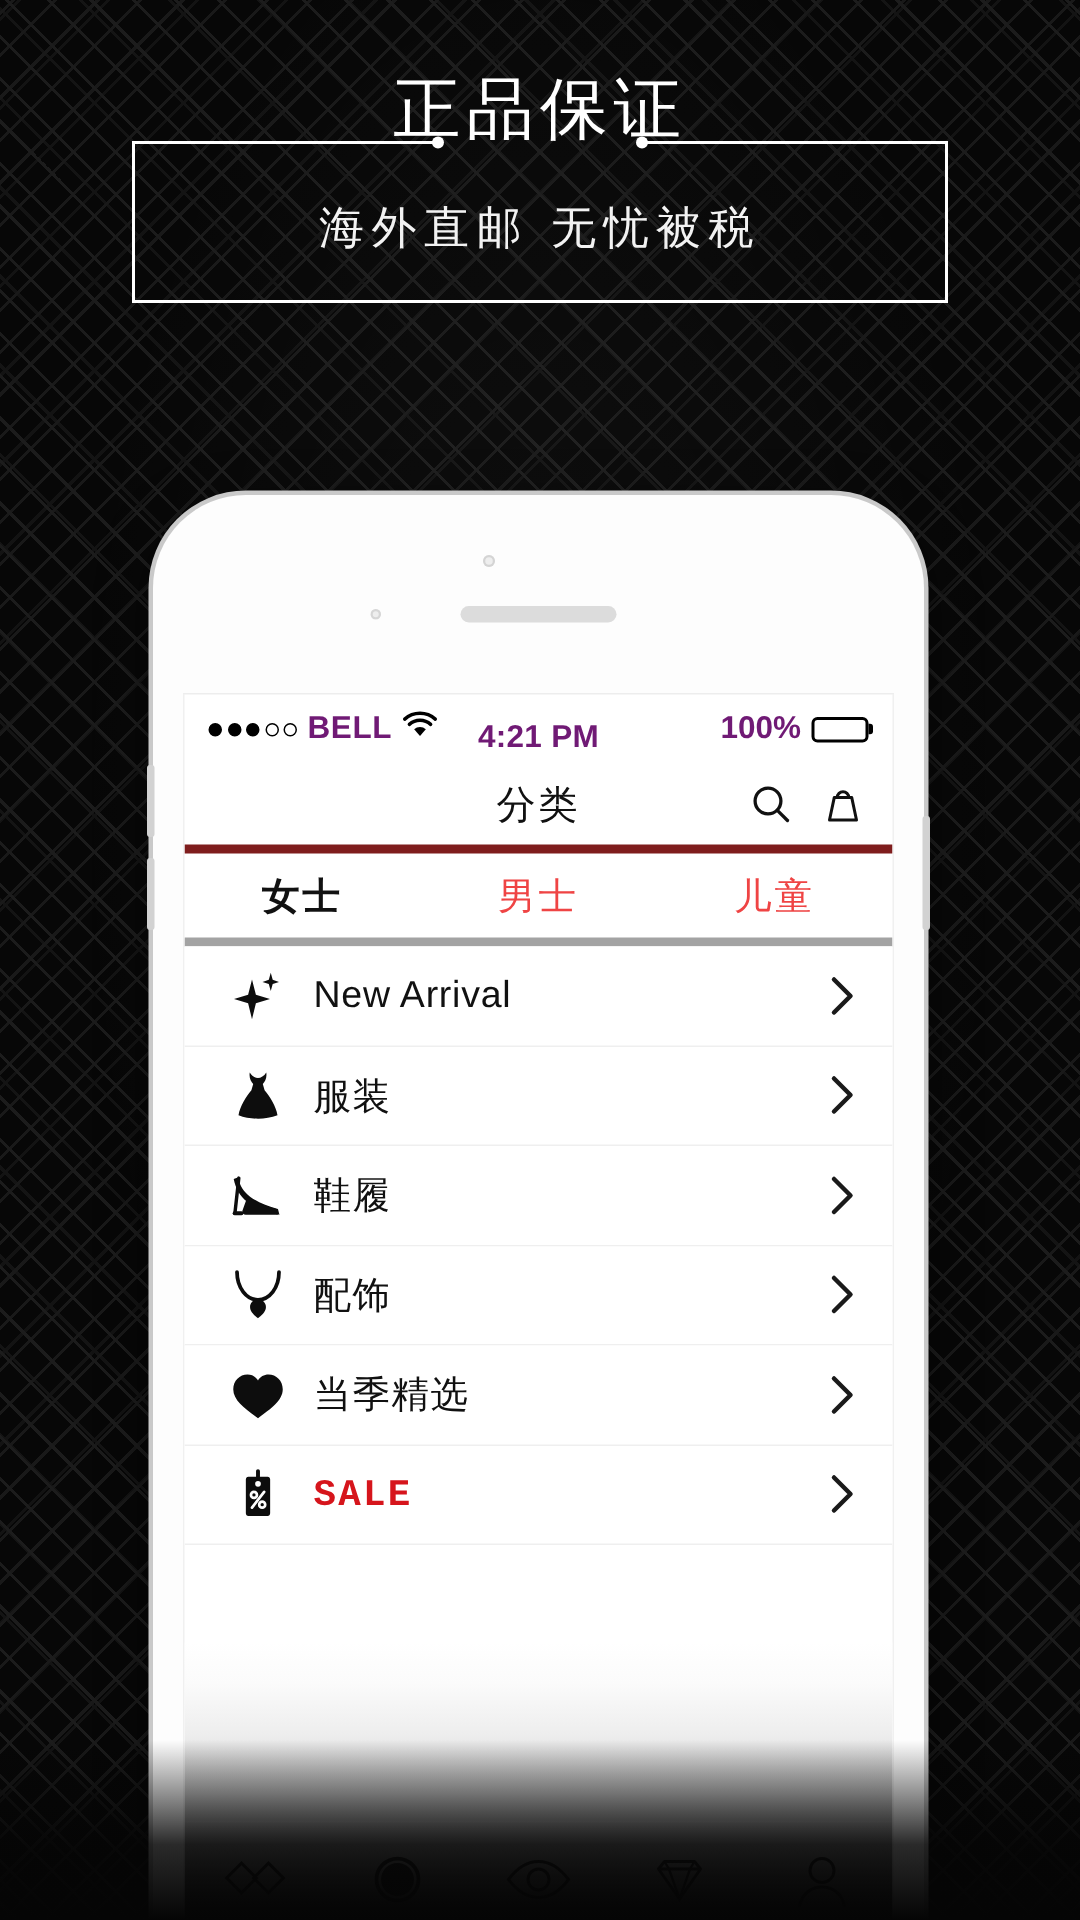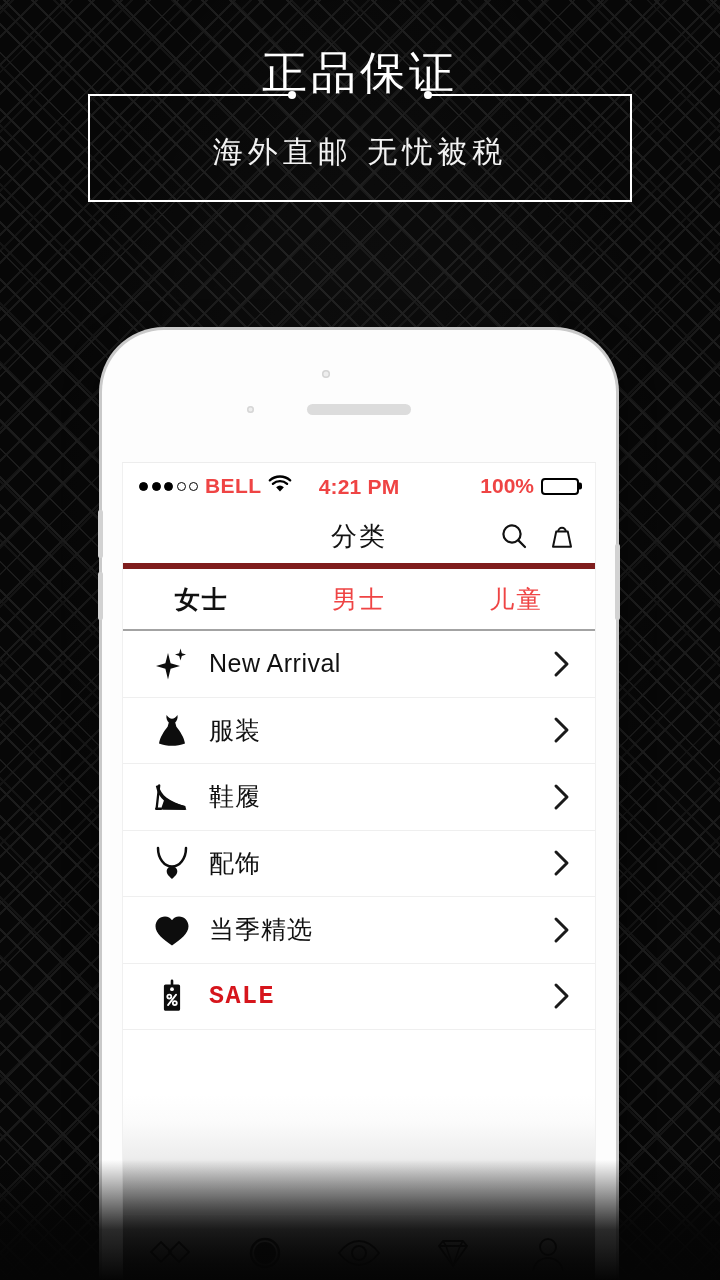--- a/index.html
+++ b/index.html
@@ -109,22 +109,22 @@
   #screen {
     position:absolute; left:20px; top:132px; right:20px; bottom:0;
     background:#fff; overflow:hidden;
     border-top:1px solid #ededed;
     border-left:1px solid #f0f0f0;
     border-right:1px solid #f0f0f0;
   }
 
   
   #statusbar {
-    height:46px; display:flex; 
-    padding:0 16px; color:#ef4444;
+    height:46px; display:flex; align-items:center;
+    padding:0 16px; color:#701a75;
     font-size:21px; font-weight:700;
     font-family:"Liberation Sans",sans-serif;
   }
   #sb-left  { display:flex; align-items:center; gap:7px; flex:1; }
   #sb-mid   { flex:0 0 auto; letter-spacing:.2px;margin-top:12px; }
   #sb-right { display:flex; align-items:center; justify-content:flex-end; gap:7px; flex:1; }
   .sig-dots { display:flex; gap:3.5px; align-items:center; }
   .sig-dots i {
     width:9px; height:9px; border-radius:50%;
     border:1.6px solid #000; background:#000; display:block;
@@ -153,21 +153,21 @@
     font-family:"DejaVu Sans","Liberation Sans",sans-serif;
   }
   #nav-actions {
     margin-left:auto; display:flex; align-items:center; gap:18px;
     position:relative; z-index:2;
   }
   #nav-actions svg { display:block; }
 
   
   #tabs {
-    display:flex; height:62px; border-bottom:2px solid #a3a3a3;
+    display:flex; height:62px; border-bottom:6px solid #a3a3a3;
   }
   .tab {
     flex:1; display:flex; align-items:center; justify-content:center;
     font-size:25px; color:#ef4444; letter-spacing:2px;
     font-family:"DejaVu Sans","Liberation Sans",sans-serif;
   }
   .tab.active { color:#111; font-weight:700; }
 
   
   #catlist { background:#fff; }

